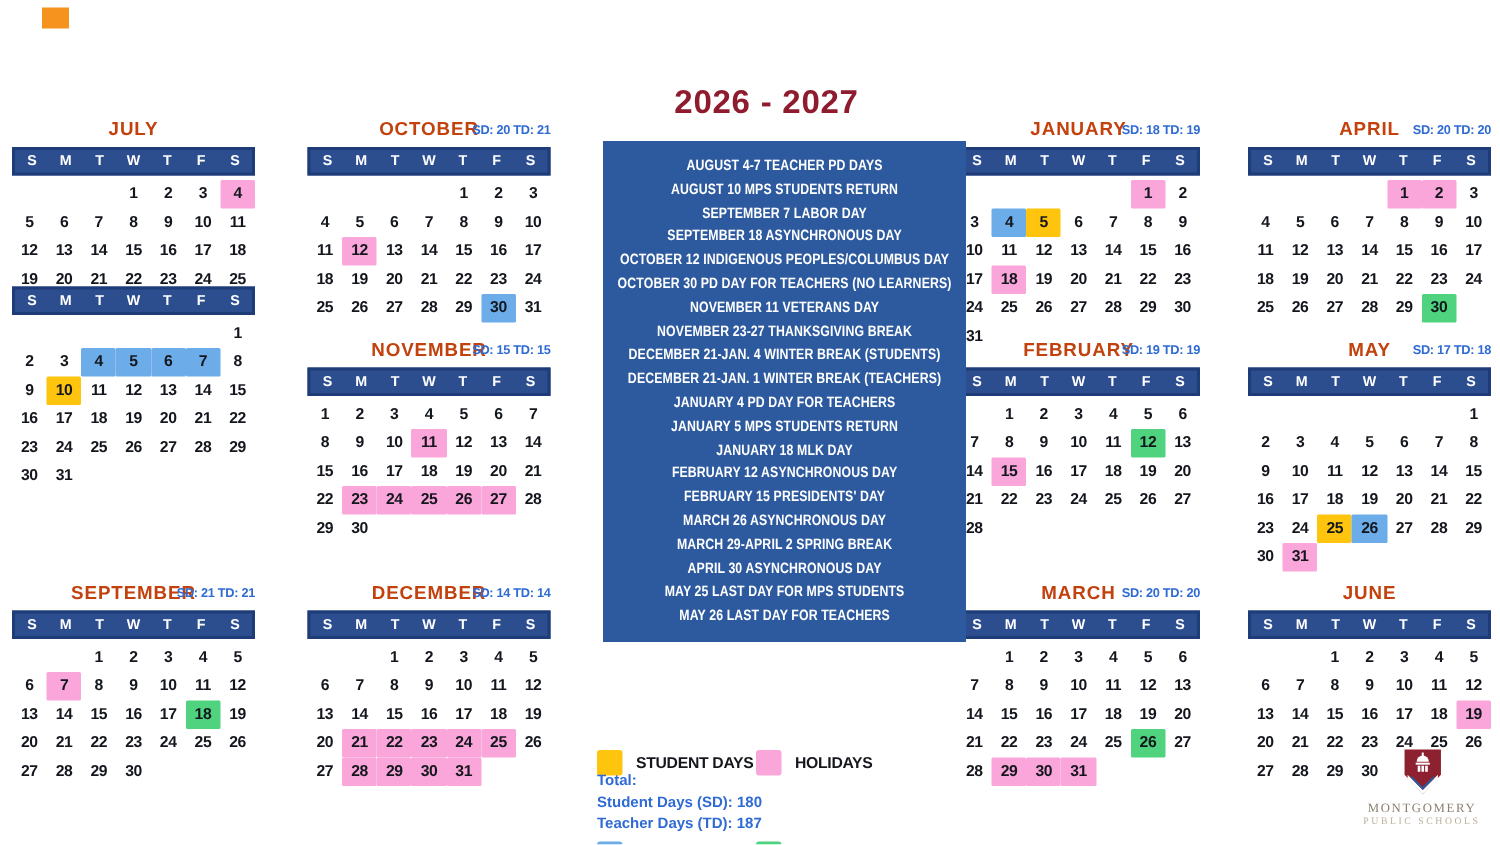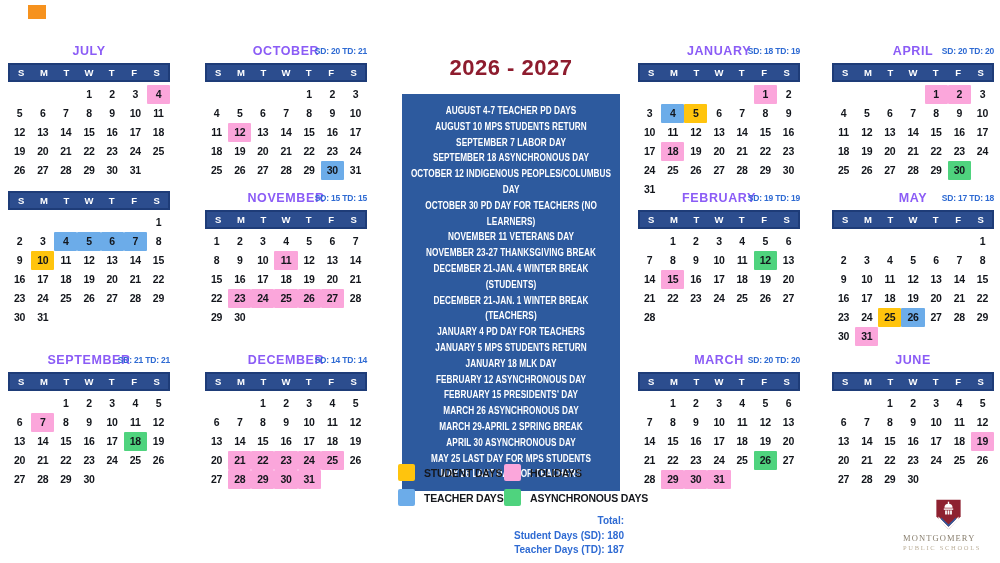--- a/index.html
+++ b/index.html
@@ -8,47 +8,47 @@
   .canvas { position:relative; width:1000px; height:563px; background:#ffffff; overflow:hidden; }
 
   .orange-marker { position:absolute; left:28px; top:5px; width:18px; height:14px; background:#F6921E; }
 
   
   .month { position:absolute; width:162px; }
   .c1{left:8px} .c2{left:205px} .c4{left:638px} .c5{left:832px}
   .r1{top:44px} .r2{top:191px} .r3{top:353px}
 
   .month-head { position:relative; height:15px; margin-bottom:4px; }
-  .month-name { display:block; text-align:center; font-size:12.5px; font-weight:bold; letter-spacing:.6px; color:#8b5cf6; }
+  .month-name { display:block; text-align:center; font-size:12.5px; font-weight:bold; letter-spacing:.6px; color:#c2410c;margin-top:35px; }
   .month-std { position:absolute; right:0; top:2px; font-size:8.5px; font-weight:bold; color:#2F6BD3; letter-spacing:-.2px; white-space:nowrap; }
 
   .week-header { display:grid; grid-template-columns:repeat(7,1fr); background:#2C4D8E; border:2px solid #1E3C78; height:19px; align-items:center; }
   .week-header span { text-align:center; color:#ffffff; font-size:9.5px; font-weight:bold; }
 
   .day-grid { display:grid; grid-template-columns:repeat(7,1fr); grid-auto-rows:19px; margin-top:3px; }
   .day { text-align:center; line-height:19px; font-size:10.5px; font-weight:bold; color:#13161c; letter-spacing:-.3px; border-radius:1px; }
 
   
   .center-title { position:absolute; left:398px; top:34px; width:226px; text-align:center; }
   .year-title { font-size:22px; font-weight:bold; color:#8E1C2E; letter-spacing:.5px;margin-top:21px; }
   .sub-title  { font-size:19px; font-weight:bold; color:#0f766e; margin-top:20px; letter-spacing:.2px; }
 
-  .key-box { position:absolute; left:402px; top:94px; width:218px; background:#2D5A9E; padding:9px 6px; }
+  .key-box { position:absolute; left:402px; top:94px; width:242px; background:#2D5A9E; padding:9px 6px; }
   .key-list { width:122%; transform:scaleX(0.82); transform-origin:left top; }
   .key-line { color:#ffffff; font-size:10px; font-weight:bold; line-height:15.8px; text-align:center; letter-spacing:.1px; }
 
   .legend { position:absolute; left:398px; top:464px; width:236px; }
   .legend-row { display:grid; grid-template-columns:106px 1fr; margin-bottom:8px; }
-  .legend-item { display:flex; align-items:center; }
+  .legend-item { display:flex; align-items:center;margin-top:36px; }
   .swatch { width:17px; height:17px; border-radius:2px; margin-right:9px; flex:0 0 17px; }
   .legend-label { font-size:10.5px; font-weight:bold; letter-spacing:-.2px; color:#15171c; white-space:nowrap; }
 
-  .totals { position:absolute; left:398px; top:514px; width:226px; text-align:right; color:#2F6BD3; font-size:10px; font-weight:bold; line-height:1.45; }
-
-  .logo { position:absolute; left:903px; top:499px; width:90px; }
+  .totals { position:absolute; left:398px; top:514px; width:226px; text-align:left; color:#2F6BD3; font-size:10px; font-weight:bold; line-height:1.45; }
+
+  .logo { position:absolute; left:903px; top:499px; width:90px; text-align:center; }
   .logo svg { display:block; margin:0 auto; }
   .logo-name { font-family:"Liberation Serif", serif; font-size:8.5px; letter-spacing:1.1px; color:#8A8070; margin-top:3px; white-space:nowrap; }
   .logo-sub  { font-family:"Liberation Serif", serif; font-size:6.5px; letter-spacing:1.7px; color:#BCB09B; margin-top:1px; white-space:nowrap; }
 </style>
 </head>
 <body>
 
 <div class="canvas">
 
   <div class="orange-marker" style="background: rgb(246, 146, 30);"></div>

